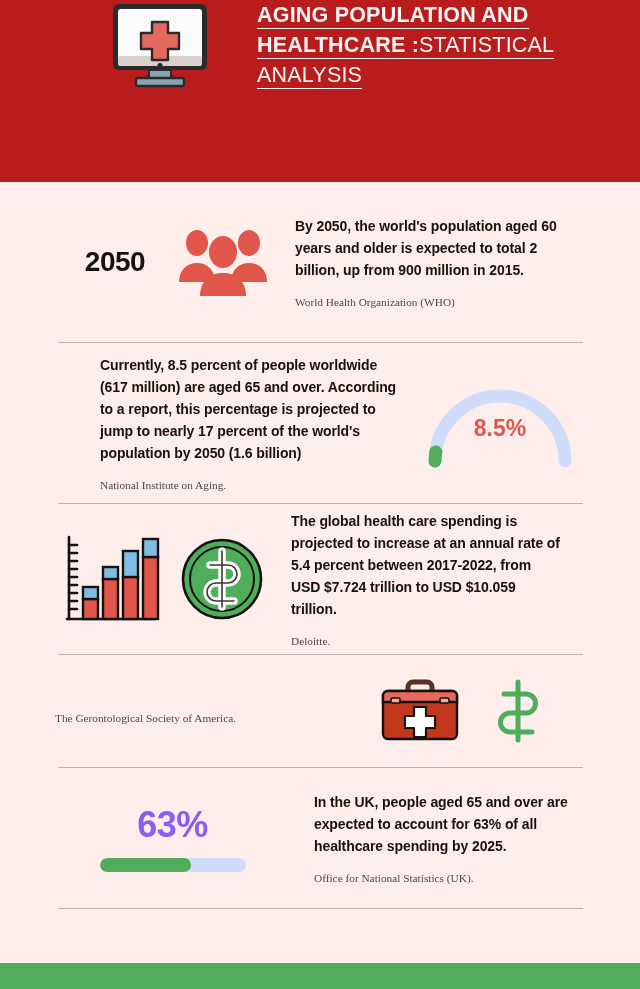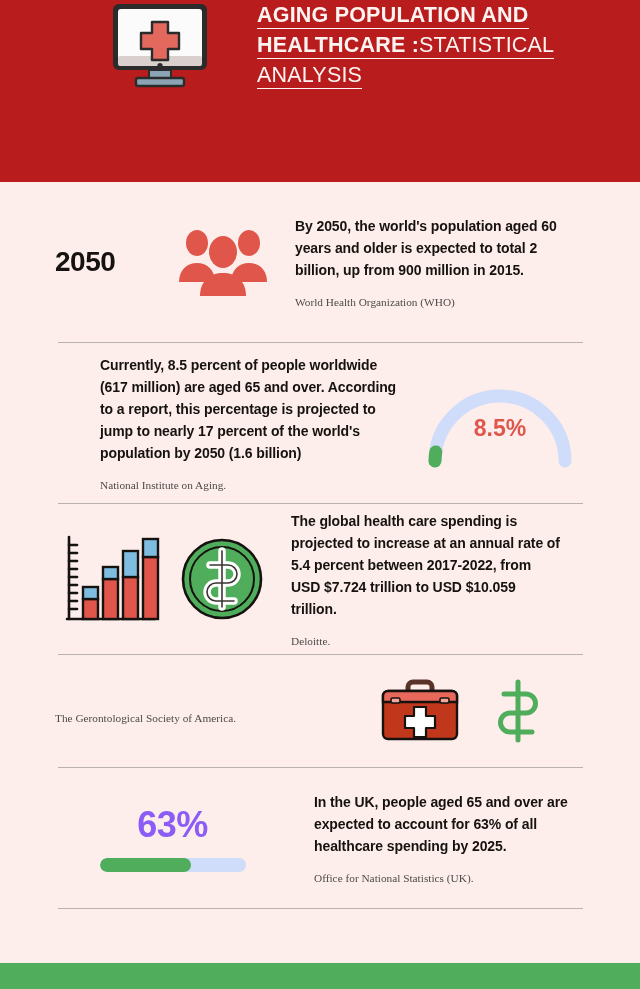--- a/index.html
+++ b/index.html
@@ -57,21 +57,21 @@
 
   .bignum {
     color:#16120f; font-weight:bold; font-size:28px; letter-spacing:-0.5px;
   }
   .bignum.red { color:#8b5cf6; font-size:36px; }
 
   .iconwrap { display:flex; align-items:center; justify-content:center; flex:none; }
 
   
   .sec1 { height:160px; }
-  .sec1 .num      { width:120px; }
+  .sec1 .num      { width:120px; text-align:center; }
   .sec1 .people   { width:96px; height:72px; }
   .sec1 .txtblock { width:290px; margin-left:24px; }
 
   
   .sec2 { height:160px;margin-left:45px; }
   .sec2 .txtblock { width:305px; }
   .sec2 .gauge    { width:170px; height:100px; margin-left:10px; position:relative; }
   .sec2 .gauge-label {
     position:absolute; left:0; right:0; top:42px; text-align:center;
     color:#e0564a; font-weight:bold; font-size:23px;

